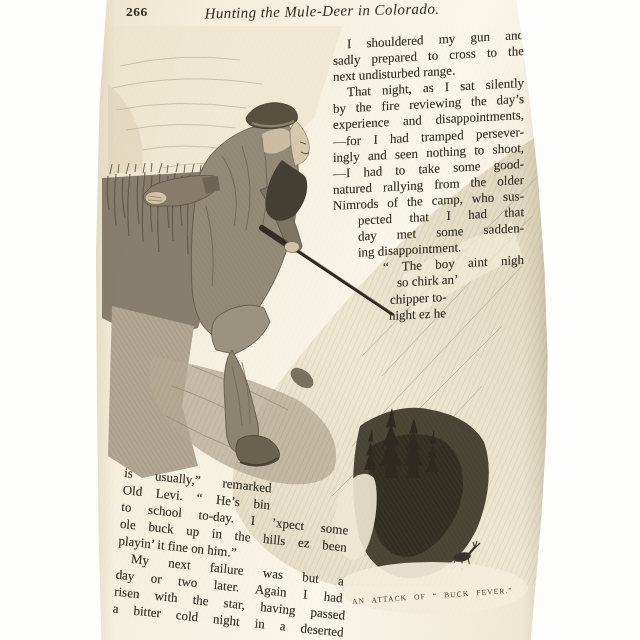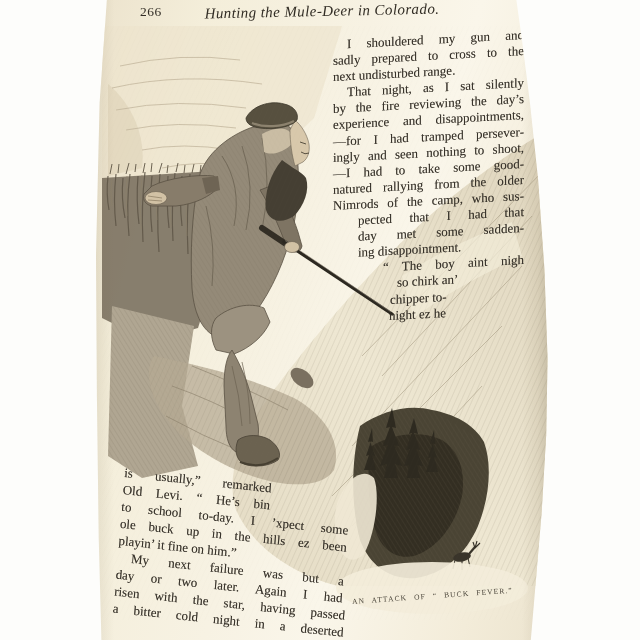--- a/index.html
+++ b/index.html
@@ -20,21 +20,21 @@
     background:linear-gradient(to right,rgba(120,105,75,0) 0%,rgba(120,105,75,.10) 60%,rgba(100,88,60,.22) 100%);
     pointer-events:none;z-index:5;
   }
   .page::before{ 
     content:"";position:absolute;top:0;left:0;width:18px;height:100%;
     background:linear-gradient(to left,rgba(120,105,75,0),rgba(120,105,75,.12));
     pointer-events:none;z-index:5;
   }
   
   .folio{
-    position:absolute;left:44px;top:4px;font-size:13.5px;font-weight:normal;
+    position:absolute;left:30px;top:4px;font-size:13.5px;font-weight:bold;
     letter-spacing:.5px;z-index:3;color:#322d25;
   }
   .running-title{
     position:absolute;left:0;top:3px;width:100%;text-align:center;
     font-style:italic;font-size:15px;letter-spacing:.4px;color:#322d25;
     transform:rotate(-1.2deg);z-index:3;
   }
   
   .col-right{
     position:absolute;left:237px;top:37px;width:191px;z-index:3;

